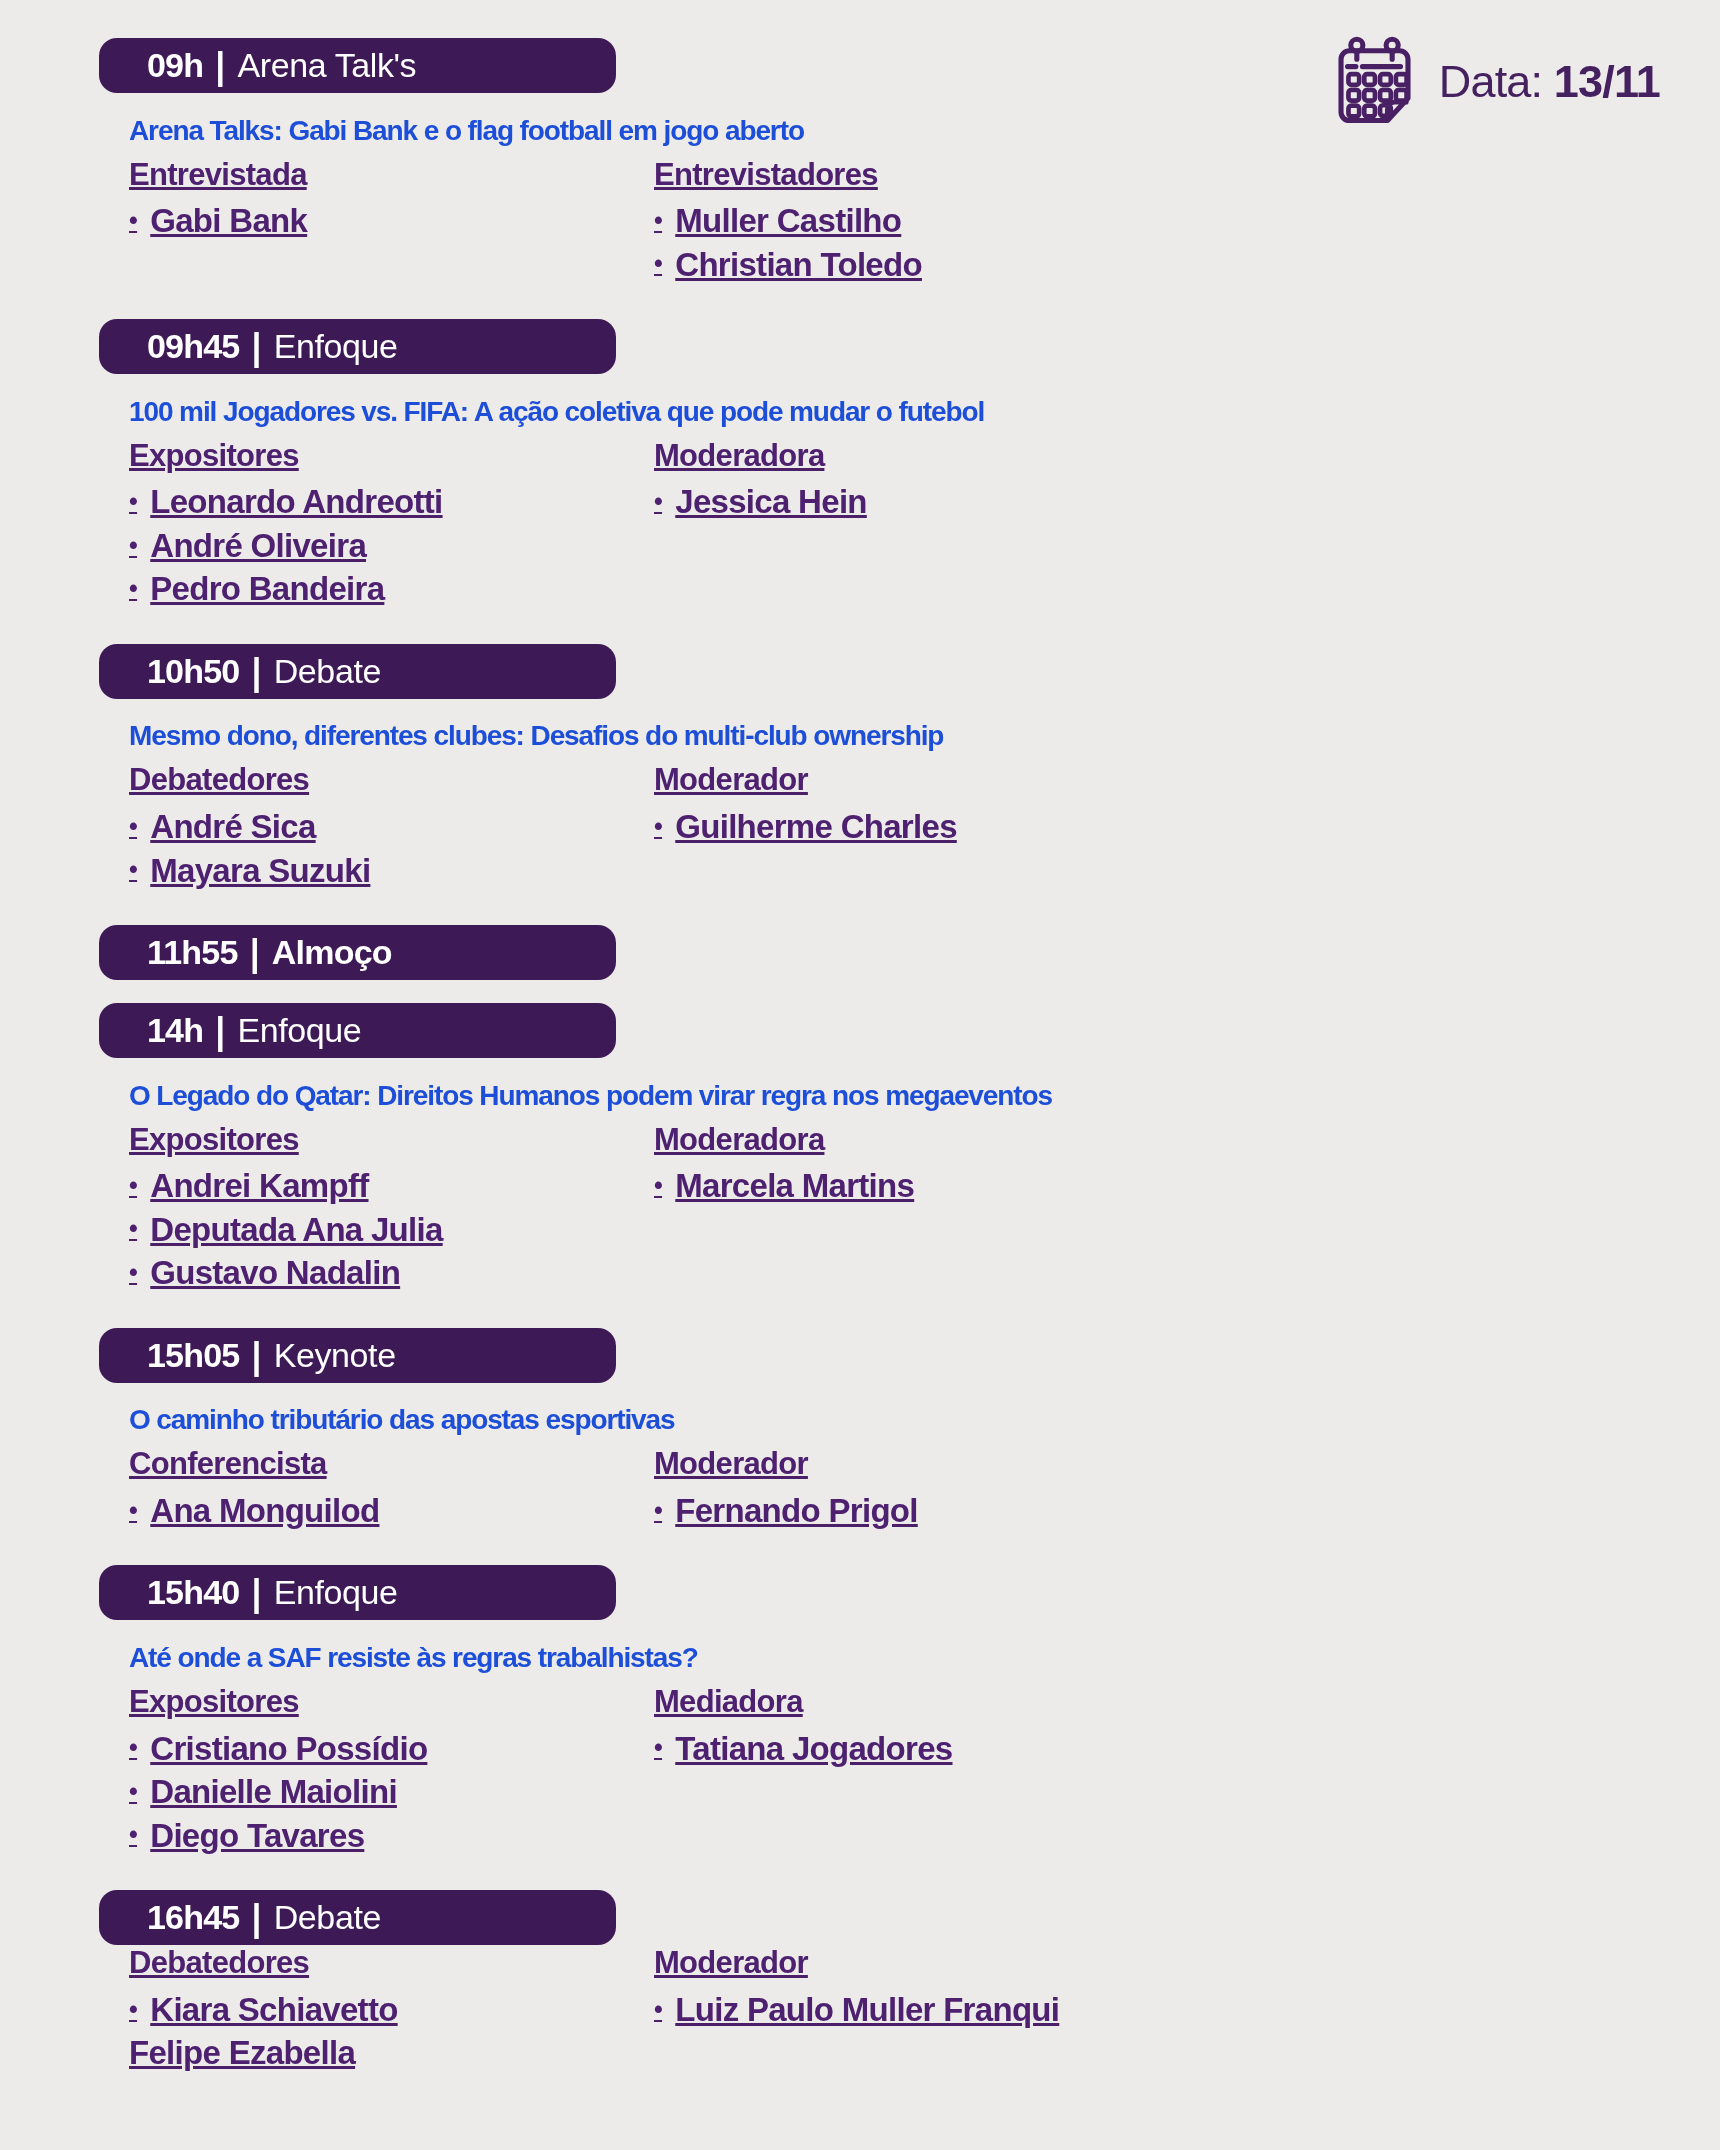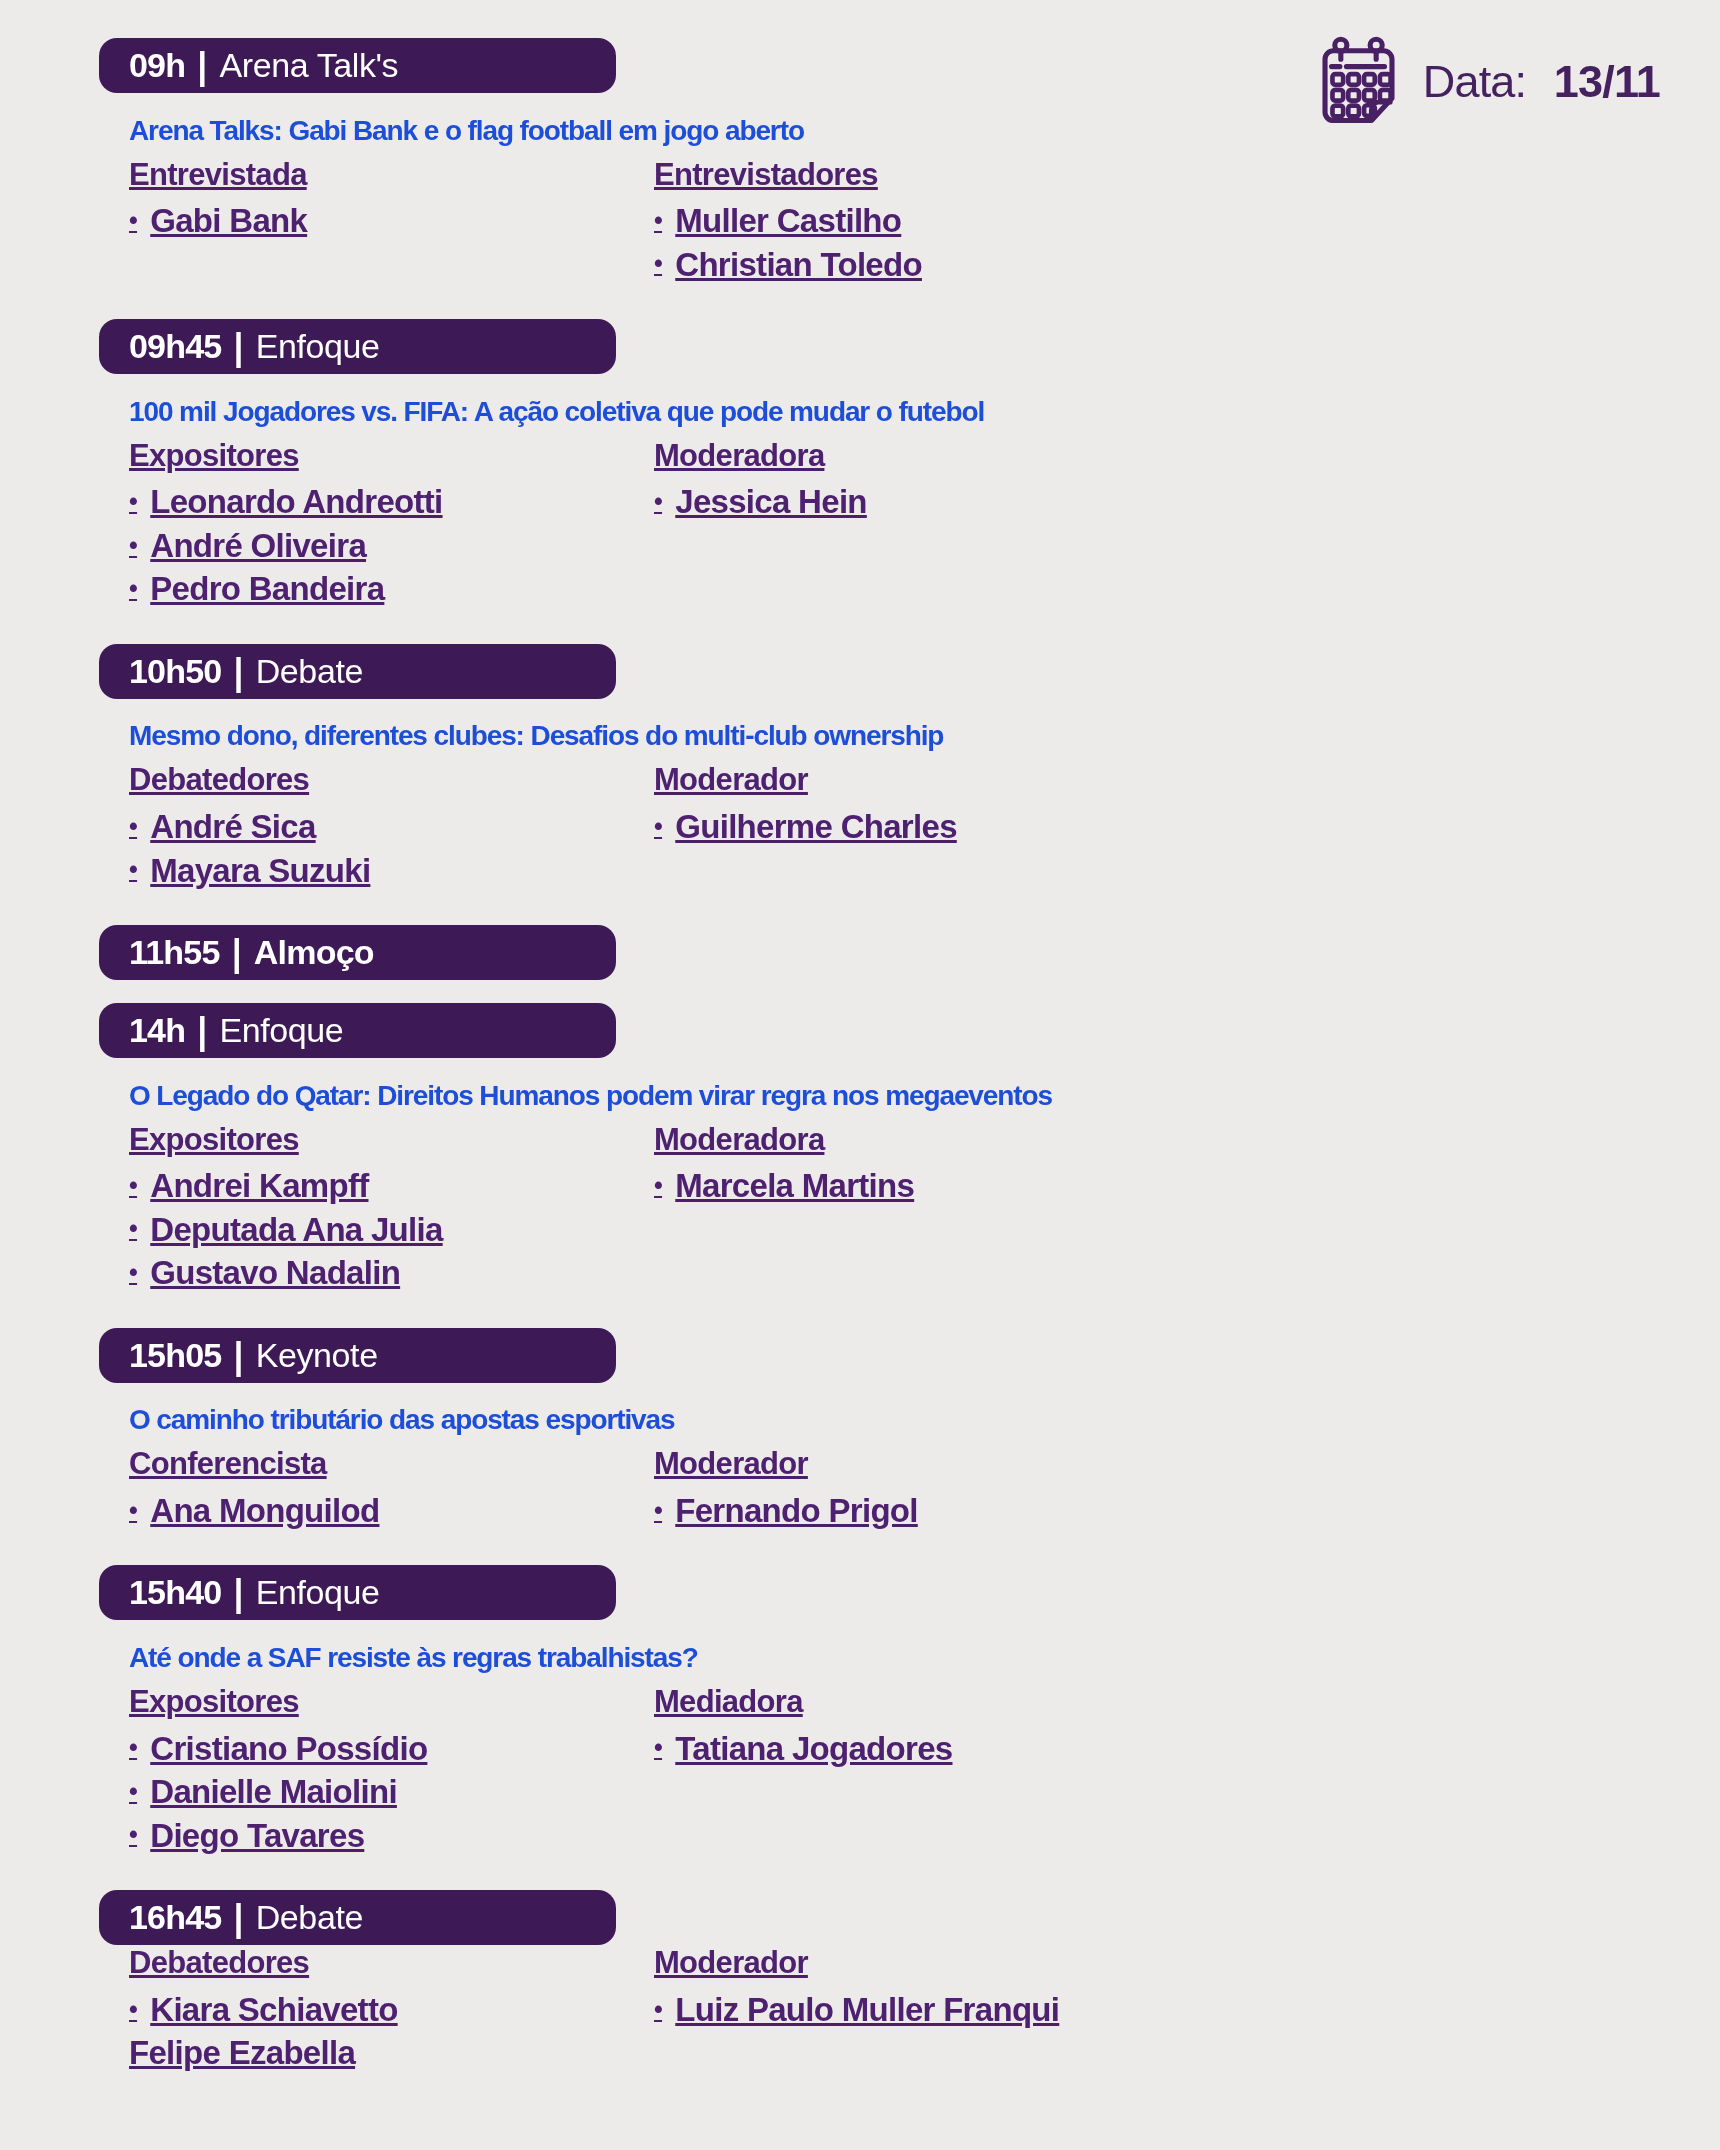--- a/index.html
+++ b/index.html
@@ -10,33 +10,33 @@
     color: #4B2068;
     overflow: hidden;
   }
   .page { position: relative; box-sizing: border-box; width: 100%; height: 100%;
           padding: 38px 50px 0 99px; }
 
   
   .date-display { position: absolute; top: 35px; right: 61px;
                   display: flex; align-items: center; gap: 18px; }
   .date-display svg { width: 93px; height: 93px; display: block; }
-  .date-text { display: flex; align-items: center; white-space: nowrap; gap: 16px; }
+  .date-text { display: flex; align-items: center; white-space: nowrap; }
   .date-label { font-size: 45px; font-weight: 400; color: #46215F; letter-spacing: -0.8px; }
   .date-value { font-size: 45px; font-weight: 700; color: #46215F; letter-spacing: -0.8px; margin-left: 11.6px; }
 
   
   .session { margin-bottom: 33px; }
   .session.break { margin-bottom: 23px; }
 
   .pill {
     width: 517px; height: 55px; box-sizing: border-box;
     background: #3D1A55; border-radius: 18px;
     display: flex; align-items: center;
-    padding-left: 30px; color: #FFFFFF;
+    padding-left: 48px; color: #FFFFFF;
   }
   .pill-time { font-size: 34px; font-weight: 700; letter-spacing: -0.8px; }
   .pill-sep  { font-size: 34px; font-weight: 700; margin: 0 12.4px; transform: scaleY(1.15); }
   .pill-type { font-size: 34px; font-weight: 400; letter-spacing: -0.4px; }
   .session.break .pill-type { font-weight: 700; letter-spacing: -0.8px; }
 
   .title {
     font-size: 28px; font-weight: 700; color: #1d4ed8;
     letter-spacing: -1.1px; margin: 21.5px 0 10px 30px;
   }

